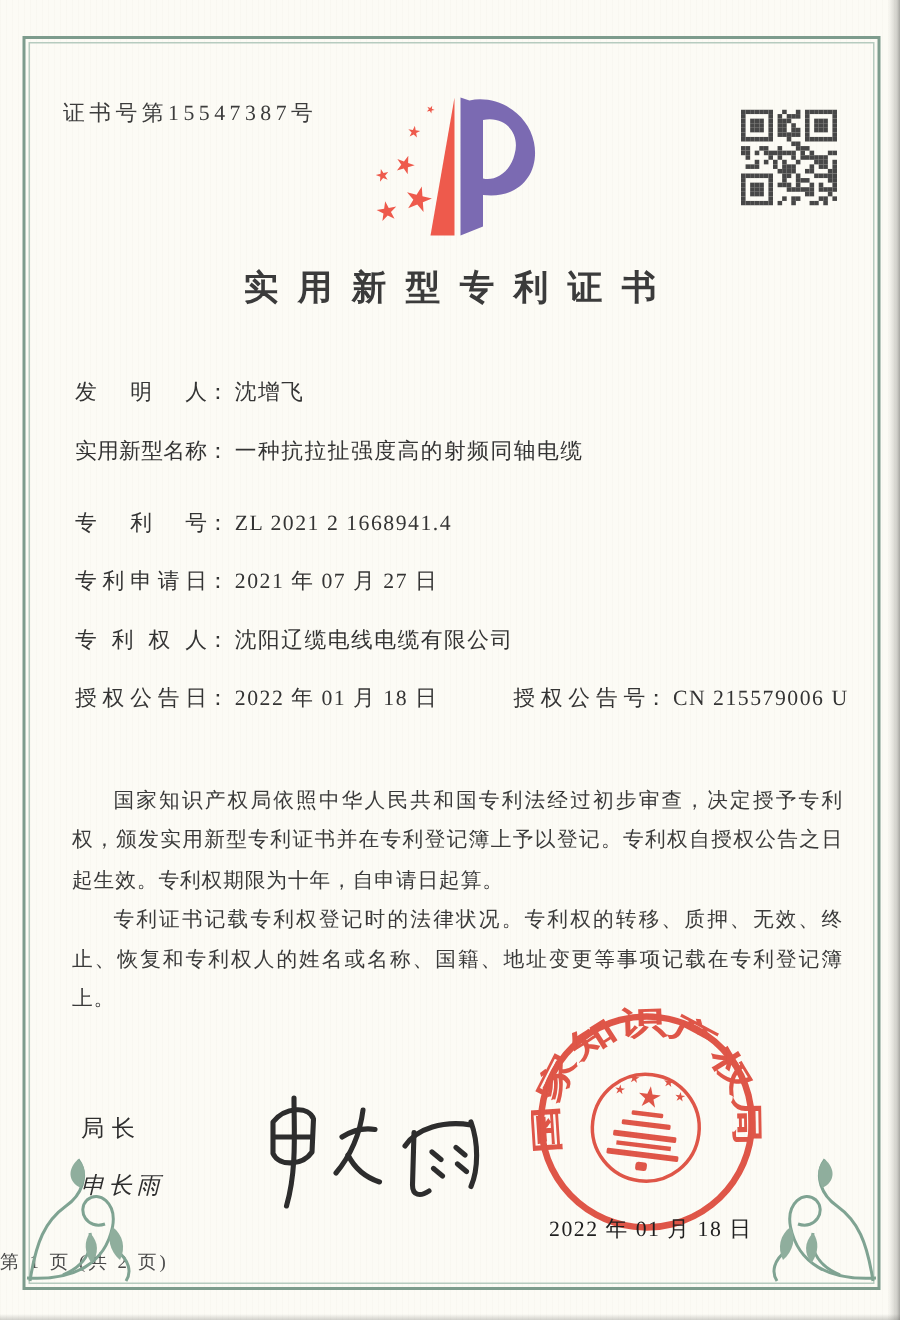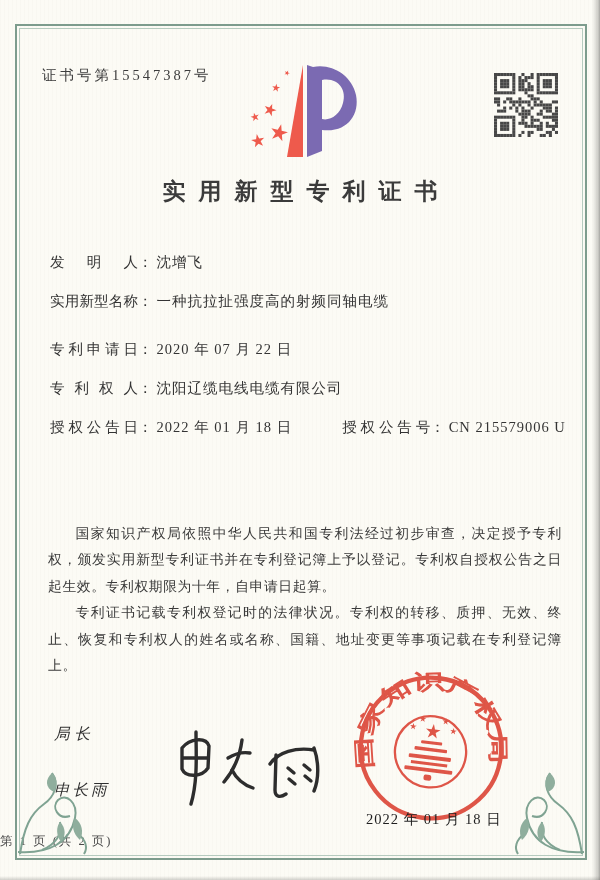--- a/index.html
+++ b/index.html
@@ -26,21 +26,21 @@
   .field-row{line-height:26px; margin-bottom:13px; white-space:nowrap;}
   .field-row.r1{margin-bottom:22px;}
   .field-row.r6{margin-bottom:9px;}
   .flabel{display:inline-block; width:88px; text-align:justify; text-align-last:justify; vertical-align:top;}
   .fcolon{display:inline-block; vertical-align:top;}
   .fvalue{display:inline-block; margin-left:4px; letter-spacing:1px; vertical-align:top;}
   .grant-pair2{margin-left:50px;}
   .body-text{position:absolute; left:48px; right:38px; top:521px;
     font-size:13.8px; line-height:1.92; letter-spacing:.6px; color:#3a3a3a; }
   .body-text p{margin:0; text-indent:2em; text-align:justify;}
-  .director{position:absolute; left:54px; top:724px; font-size:15.5px; letter-spacing:5px; color:#2f2f2f; font-style:italic;}
+  .director{position:absolute; left:54px; top:742px; font-size:15.5px; letter-spacing:5px; color:#2f2f2f; }
   .director-name{position:absolute; left:54px; top:780px; font-size:15.5px; letter-spacing:3px; color:#2f2f2f; font-style:italic;}
   .signature{position:absolute; left:158px; top:722px; width:180px; height:95px;}
   .seal{position:absolute; left:354px; top:671px; width:154px; height:154px; mix-blend-mode:multiply; opacity:.92;}
   .seal-date{position:absolute; left:366px; top:810px; font-size:14.5px; color:#1f1f1f; letter-spacing:1px; z-index:3;}
   .page-footer{position:absolute; left:0; right:0; top:833px; 
     font-size:12.5px; letter-spacing:2px; color:#4a4a4a;}
   .flourish{position:absolute; width:92px; height:92px; top:764px;}
   .flourish.br{right:14px;}
   .flourish.bl{left:16px; transform:scaleX(-1);}
 </style>
@@ -306,21 +306,24 @@
   <div class="title">实用新型专利证书</div>
 
   <div class="fields">
     <div class="field-row">
       <span class="flabel">发明人</span><span class="fcolon">：</span><span class="fvalue">沈增飞</span>
     </div>
     <div class="field-row r1">
       <span class="flabel">实用新型名称</span><span class="fcolon">：</span><span class="fvalue">一种抗拉扯强度高的射频同轴电缆</span>
     </div>
     <div class="field-row">
-      <span class="flabel">专利申请日</span><span class="fcolon">：</span><span class="fvalue">2020 年 07 月 22 日</span>
+      <span class="flabel">专利号</span><span class="fcolon">：</span><span class="fvalue">ZL 2021 2 1668941.4</span>
+    </div>
+    <div class="field-row">
+      <span class="flabel">专利申请日</span><span class="fcolon">：</span><span class="fvalue">2021 年 07 月 27 日</span>
     </div>
     <div class="field-row">
       <span class="flabel">专利权人</span><span class="fcolon">：</span><span class="fvalue">沈阳辽缆电线电缆有限公司</span>
     </div>
     <div class="field-row">
       <span class="flabel">授权公告日</span><span class="fcolon">：</span><span class="fvalue">2022 年 01 月 18 日</span><span class="grant-pair2"><span class="flabel">授权公告号</span><span class="fcolon">：</span><span class="fvalue">CN 215579006 U</span></span>
     </div>
   </div>
 
   <div class="body-text">

